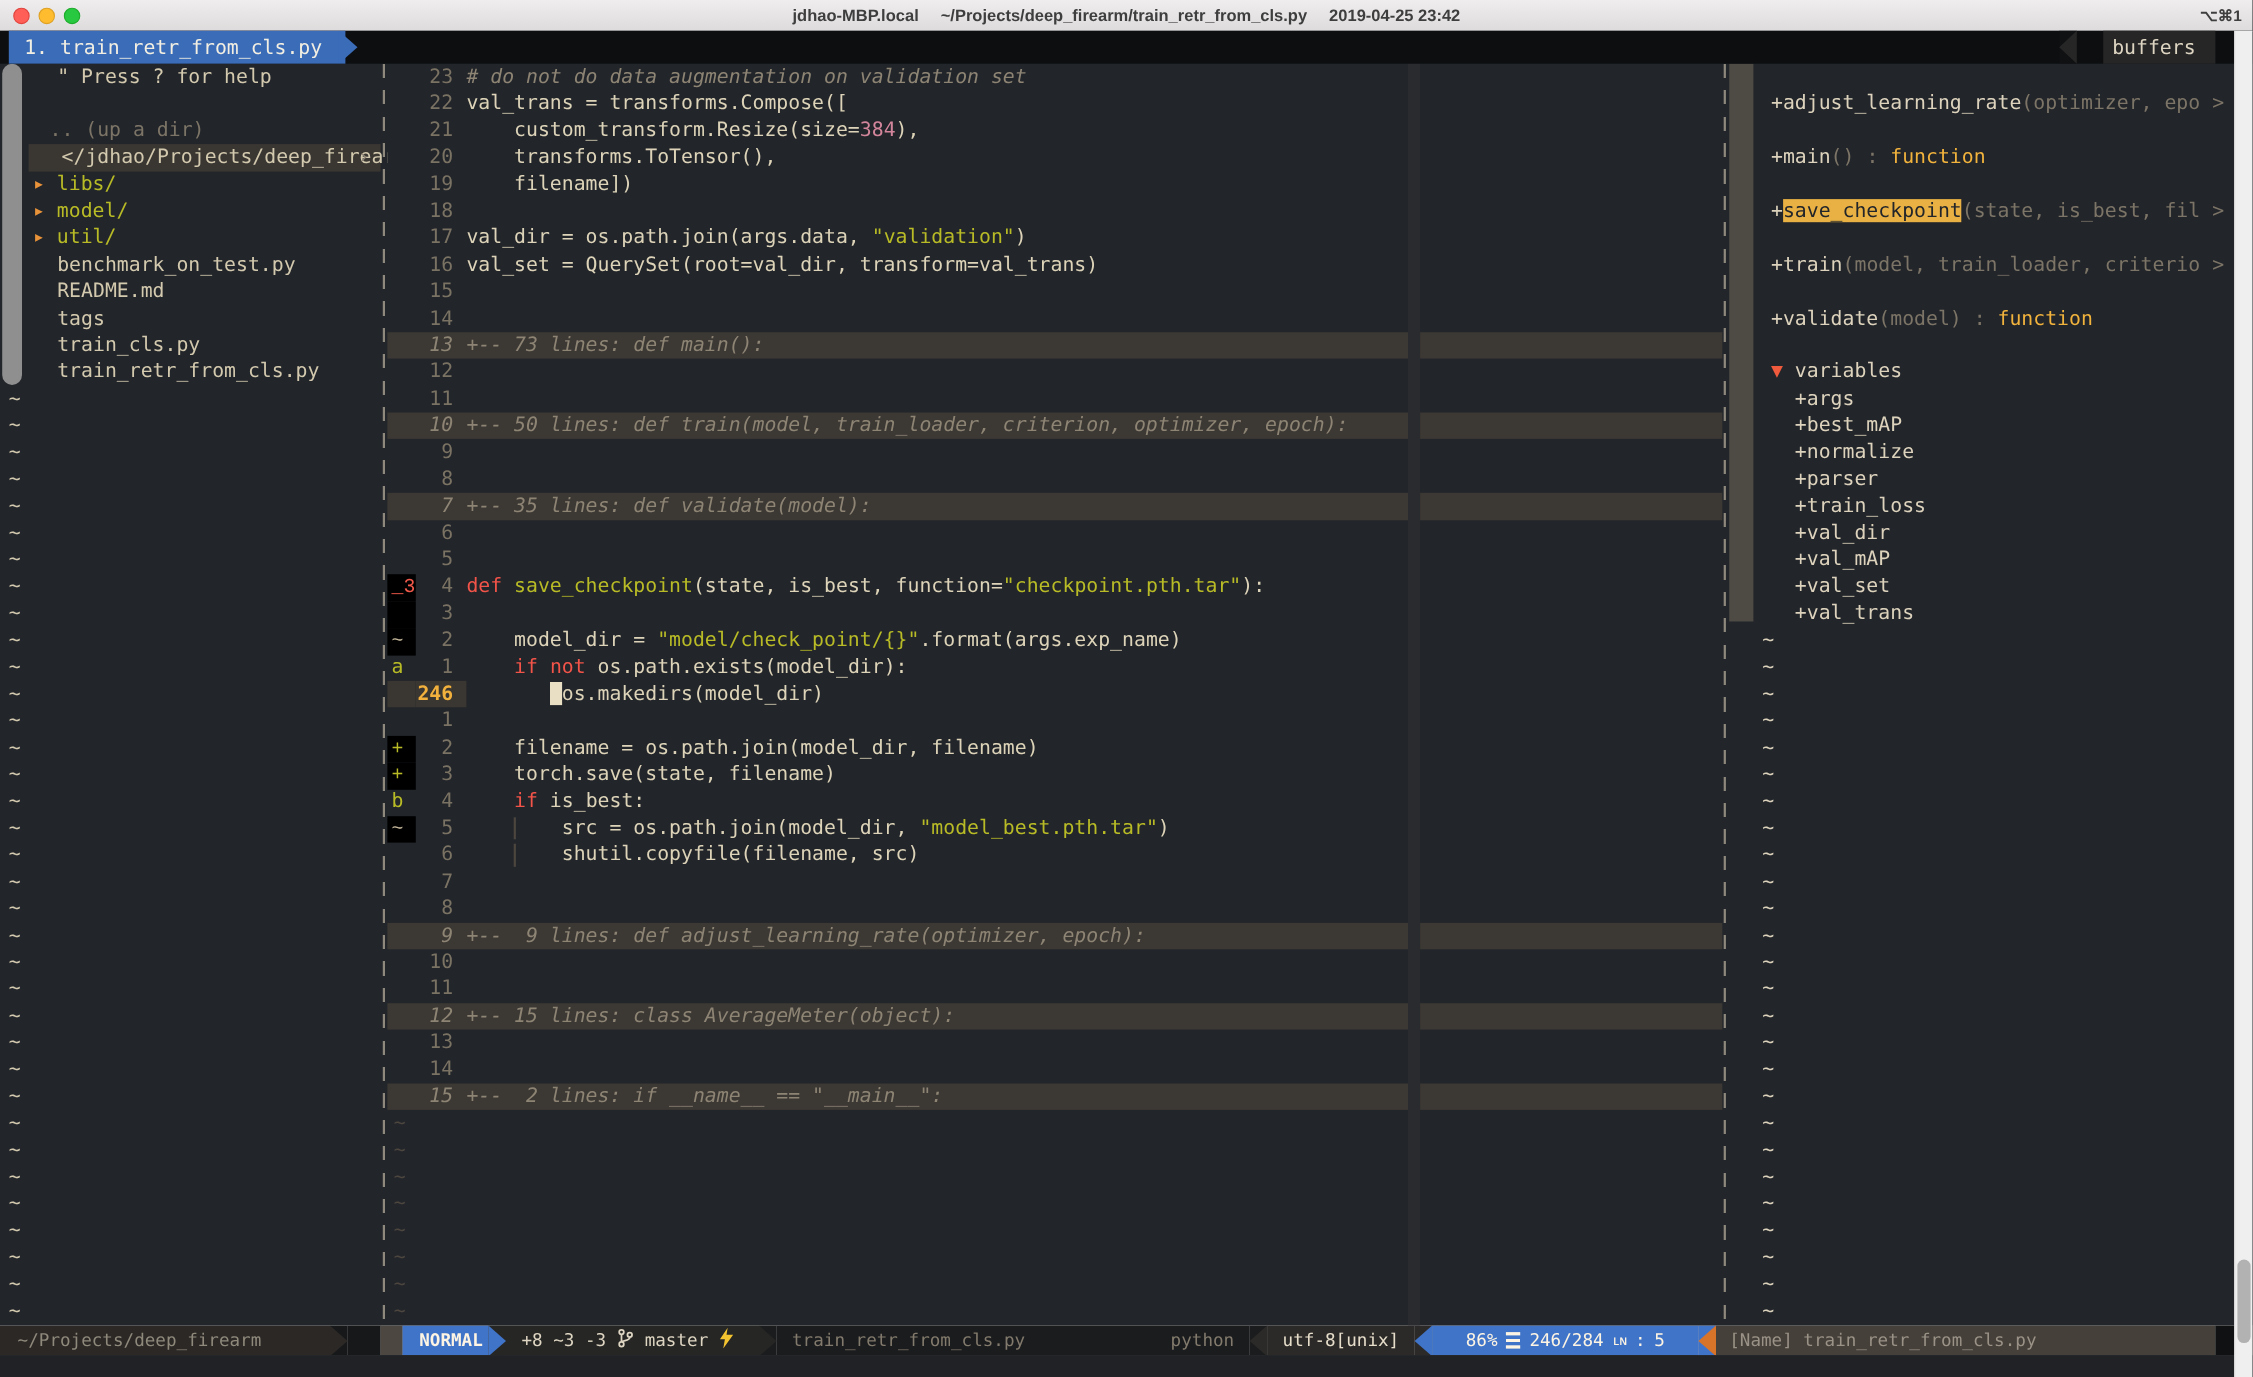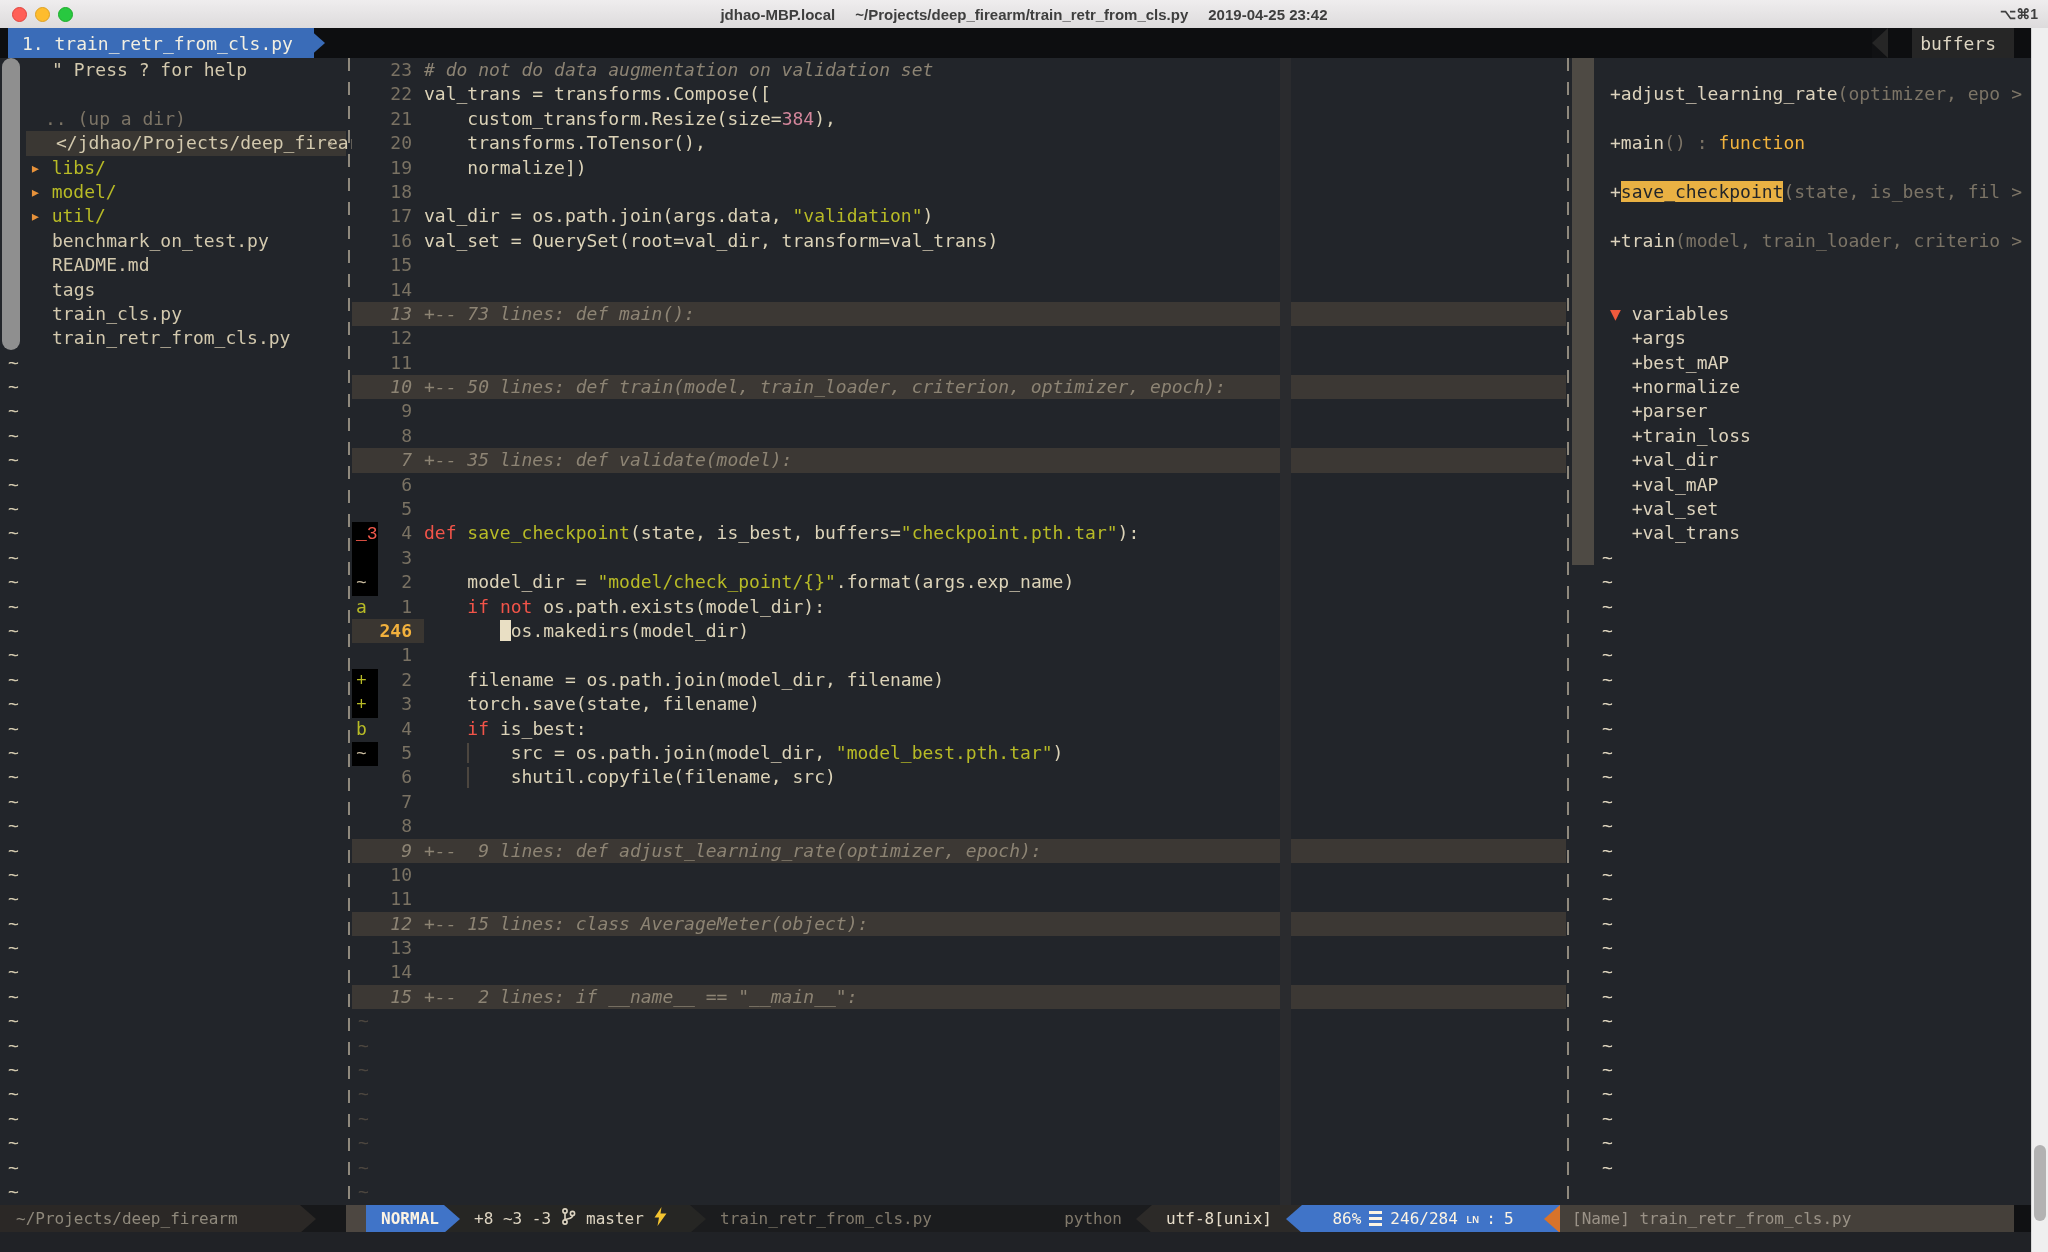--- a/index.html
+++ b/index.html
@@ -177,36 +177,36 @@
         <div class="row tilde-row"><span>~</span></div>
         <div class="row tilde-row"><span>~</span></div>
       </div>
     <div class="vsep" style="left:348px"></div>
     <div id="buffer" class="pane">
         <div class="ccol"></div>
         <div class="row"><span class="sign"> </span><span class="num">23</span><span class="tc"># do not do data augmentation on validation set</span></div>
         <div class="row"><span class="sign"> </span><span class="num">22</span><span class="tp">val_trans = transforms.Compose([</span></div>
         <div class="row"><span class="sign"> </span><span class="num">21</span><span class="tp">    custom_transform.Resize(size=</span><span class="td">384</span><span class="tp">),</span></div>
         <div class="row"><span class="sign"> </span><span class="num">20</span><span class="tp">    transforms.ToTensor(),</span></div>
-        <div class="row"><span class="sign"> </span><span class="num">19</span><span class="tp">    normalize])</span></div>
+        <div class="row"><span class="sign"> </span><span class="num">19</span><span class="tp">    filename])</span></div>
         <div class="row"><span class="sign"> </span><span class="num">18</span></div>
         <div class="row"><span class="sign"> </span><span class="num">17</span><span class="tp">val_dir = os.path.join(args.data, </span><span class="ts">"validation"</span><span class="tp">)</span></div>
         <div class="row"><span class="sign"> </span><span class="num">16</span><span class="tp">val_set = QuerySet(root=val_dir, transform=val_trans)</span></div>
         <div class="row"><span class="sign"> </span><span class="num">15</span></div>
         <div class="row"><span class="sign"> </span><span class="num">14</span></div>
         <div class="row foldrow"><span class="sign"> </span><span class="num">13</span><span class="tfo">+-- 73 lines: def main():</span></div>
         <div class="row"><span class="sign"> </span><span class="num">12</span></div>
         <div class="row"><span class="sign"> </span><span class="num">11</span></div>
         <div class="row foldrow"><span class="sign"> </span><span class="num">10</span><span class="tfo">+-- 50 lines: def train(model, train_loader, criterion, optimizer, epoch):</span></div>
         <div class="row"><span class="sign"> </span><span class="num">9</span></div>
         <div class="row"><span class="sign"> </span><span class="num">8</span></div>
         <div class="row foldrow"><span class="sign"> </span><span class="num">7</span><span class="tfo">+-- 35 lines: def validate(model):</span></div>
         <div class="row"><span class="sign"> </span><span class="num">6</span></div>
         <div class="row"><span class="sign"> </span><span class="num">5</span></div>
-        <div class="row"><span class="sign sbg s-del">_3</span><span class="num">4</span><span class="tk">def</span><span class="tp"> </span><span class="tf">save_checkpoint</span><span class="tp">(state, is_best, buffers=</span><span class="ts">"checkpoint.pth.tar"</span><span class="tp">):</span></div>
+        <div class="row"><span class="sign sbg s-del">_3</span><span class="num">4</span><span class="tk">def</span><span class="tp"> </span><span class="tf">save_checkpoint</span><span class="tp">(state, is_best, function=</span><span class="ts">"checkpoint.pth.tar"</span><span class="tp">):</span></div>
         <div class="row"><span class="sign sbg"> </span><span class="num">3</span></div>
         <div class="row"><span class="sign sbg s-mod">~</span><span class="num">2</span><span class="tp">    model_dir = </span><span class="ts">"model/check_point/{}"</span><span class="tp">.format(args.exp_name)</span></div>
         <div class="row"><span class="sign s-mark">a</span><span class="num">1</span><span class="tp">    </span><span class="tk">if</span><span class="tp"> </span><span class="tk">not</span><span class="tp"> os.path.exists(model_dir):</span></div>
         <div class="row"><span class="sign cursign"> </span><span class="num curnum">246</span><span class="tp">       </span><span class="cursorblock"> </span><span class="tp">os.makedirs(model_dir)</span></div>
         <div class="row"><span class="sign"> </span><span class="num">1</span></div>
         <div class="row"><span class="sign sbg s-add">+</span><span class="num">2</span><span class="tp">    filename = os.path.join(model_dir, filename)</span></div>
         <div class="row"><span class="sign sbg s-add">+</span><span class="num">3</span><span class="tp">    torch.save(state, filename)</span></div>
         <div class="row"><span class="sign s-mark">b</span><span class="num">4</span><span class="tp">    </span><span class="tk">if</span><span class="tp"> is_best:</span></div>
         <div class="row"><span class="sign sbg s-mod">~</span><span class="num">5</span><span class="tp">        src = os.path.join(model_dir, </span><span class="ts">"model_best.pth.tar"</span><span class="tp">)</span><span class="guide"></span></div>
         <div class="row"><span class="sign"> </span><span class="num">6</span><span class="tp">        shutil.copyfile(filename, src)</span><span class="guide"></span></div>
@@ -232,20 +232,21 @@
     <div id="tagbar" class="pane">
         <div class="row"></div>
         <div class="row"><span>+</span><span>adjust_learning_rate</span><span class="tag-sig">(optimizer, epo</span><span class="trunc">&gt;</span></div>
         <div class="row"></div>
         <div class="row"><span>+</span><span>main</span><span class="tag-sig">()</span><span class="tag-sig"> : </span><span class="tag-fn">function</span></div>
         <div class="row"></div>
         <div class="row"><span>+</span><span class="taghl">save_checkpoint</span><span class="tag-sig">(state, is_best, fil</span><span class="trunc">&gt;</span></div>
         <div class="row"></div>
         <div class="row"><span>+</span><span>train</span><span class="tag-sig">(model, train_loader, criterio</span><span class="trunc">&gt;</span></div>
         <div class="row"></div>
+        <div class="row"><span>+</span><span>validate</span><span class="tag-sig">(model)</span><span class="tag-sig"> : </span><span class="tag-fn">function</span></div>
         <div class="row"></div>
         <div class="row"><span class="kind-tri">▼ </span><span>variables</span></div>
         <div class="row"><span>  +args</span></div>
         <div class="row"><span>  +best_mAP</span></div>
         <div class="row"><span>  +normalize</span></div>
         <div class="row"><span>  +parser</span></div>
         <div class="row"><span>  +train_loss</span></div>
         <div class="row"><span>  +val_dir</span></div>
         <div class="row"><span>  +val_mAP</span></div>
         <div class="row"><span>  +val_set</span></div>

